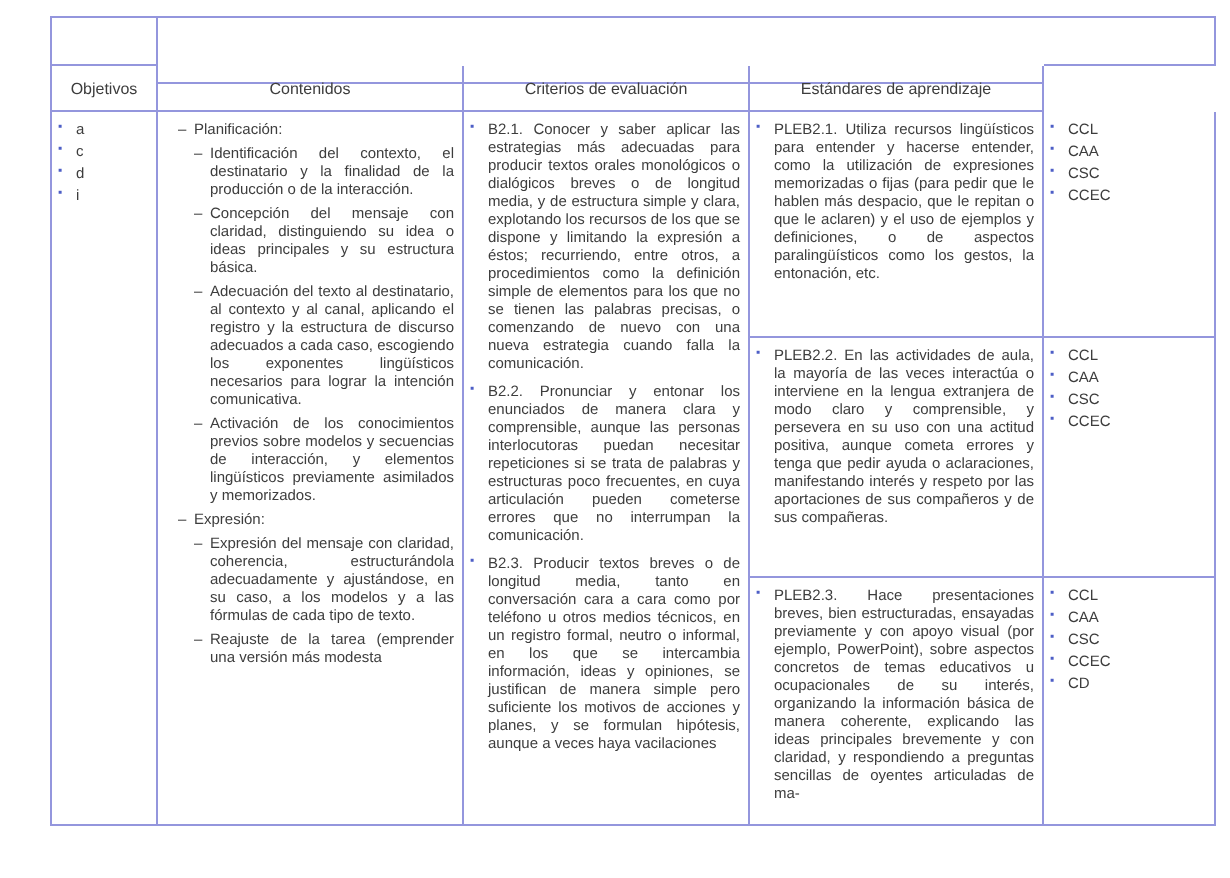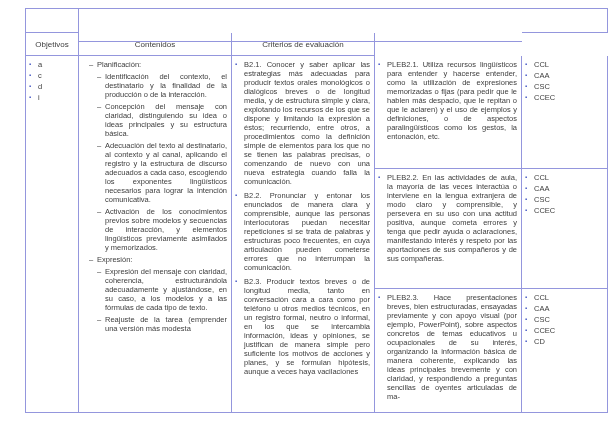--- a/index.html
+++ b/index.html
@@ -55,20 +55,21 @@
 
 <div class="tbl">
 
   <div class="cell r1c1"></div>
   <div class="cell hcell titlecell">Primera Lengua Extranjera. 4º de ESO</div>
   <div class="cell r1c5"></div>
 
   <div class="cell hcell h1">Objetivos</div>
   <div class="cell hcell h2">Contenidos</div>
   <div class="cell hcell h3">Criterios de evaluación</div>
+  <div class="cell hcell h4">Estándares de aprendizaje</div>
 
   <div class="cell bodycell objetivos plain">
     <div class="li l1"><span class="mk">▪</span><span>a</span></div>
     <div class="li l1"><span class="mk">▪</span><span>c</span></div>
     <div class="li l1"><span class="mk">▪</span><span>d</span></div>
     <div class="li l1"><span class="mk">▪</span><span>i</span></div>
   </div>
 
   <div class="cell bodycell contenidos">
     <div class="li l2"><span class="mk">–</span><span>Planificación:</span></div>

